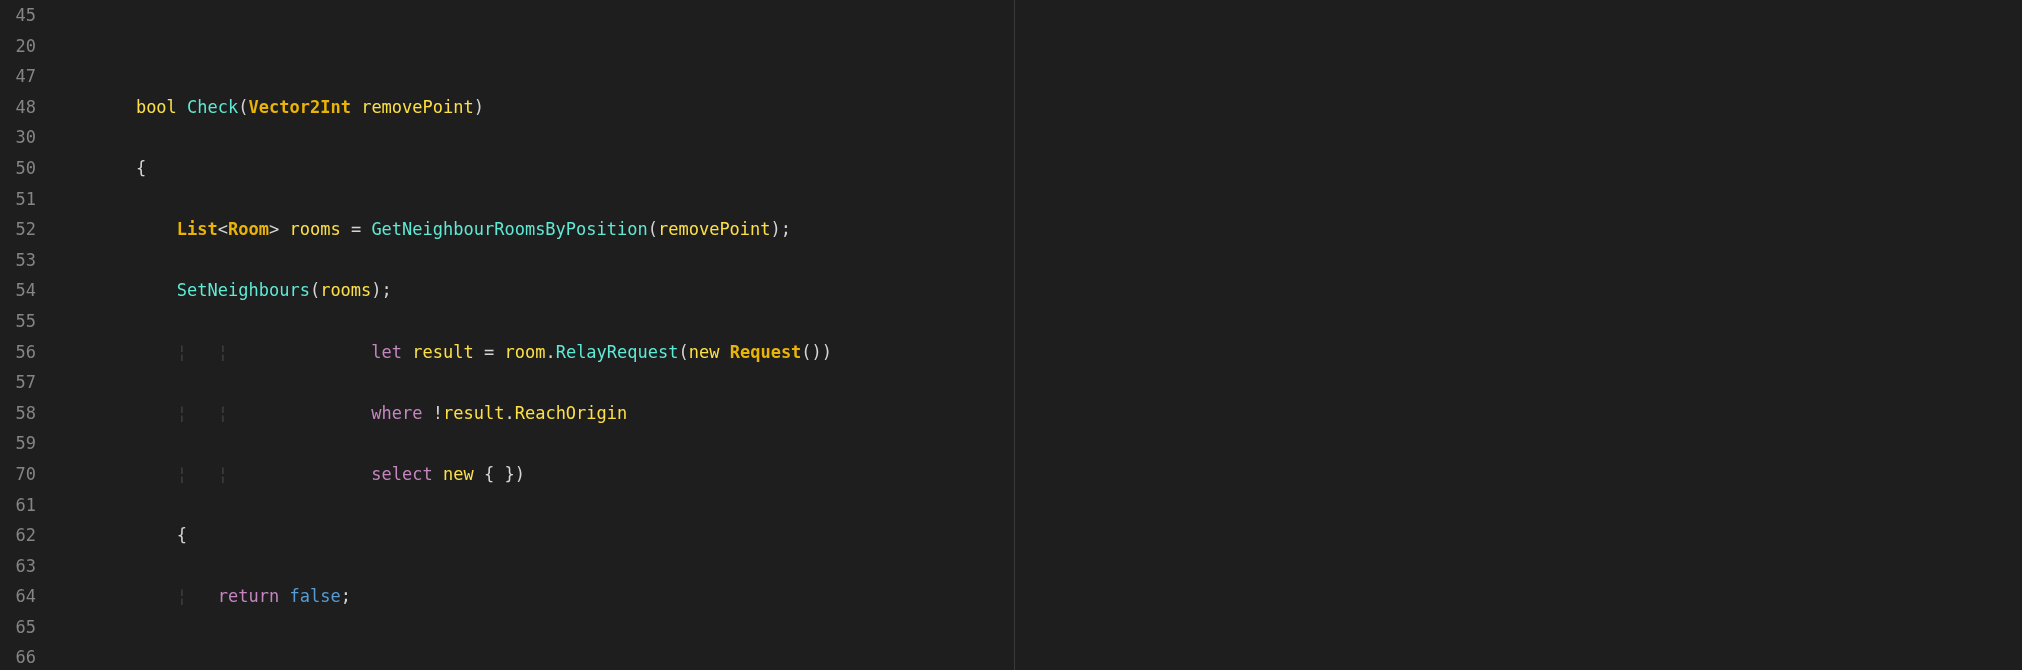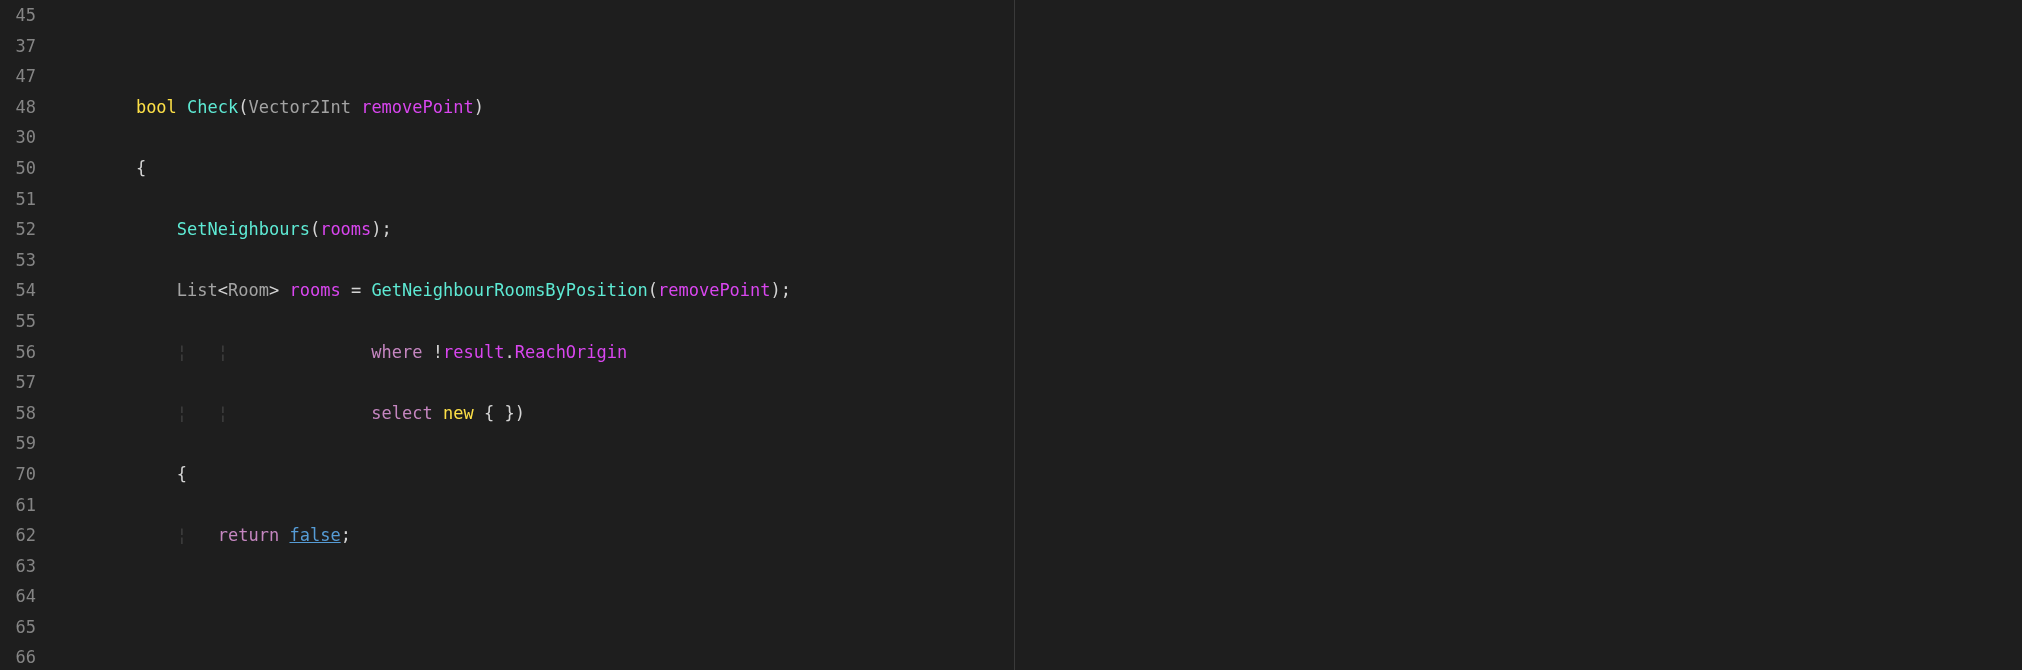--- a/index.html
+++ b/index.html
@@ -38,32 +38,32 @@
     width: 1px;
     background: #3a3a3a;
     pointer-events: none;
   }
   .line { display: block; }
   .ln { display: block; }
 
   .kw-type   { color: #fde047; }        
   .kw-ctrl   { color: #c586c0; }        
   .fn        { color: #5eead4; }        
-  .cls       { color: #a3a3a3; }        
-  .var       { color: #d946ef; text-align: center; }
-  .const     { color: #569cd6; text-decoration: underline; }
+  .cls       { color: #eab308; font-weight: bold; }        
+  .var       { color: #fde047; text-align: center; }
+  .const     { color: #569cd6; }
   .guide     { color: #404040; }
 </style>
 </head>
 <body>
 
 <div class="editor">
   <div class="gutter">
     <span class="ln">45</span>
-    <span class="ln">37</span>
+    <span class="ln">20</span>
     <span class="ln">47</span>
     <span class="ln">48</span>
     <span class="ln">30</span>
     <span class="ln">50</span>
     <span class="ln">51</span>
     <span class="ln">52</span>
     <span class="ln">53</span>
     <span class="ln">54</span>
     <span class="ln">55</span>
     <span class="ln">56</span>
@@ -77,22 +77,23 @@
     <span class="ln">64</span>
     <span class="ln">65</span>
     <span class="ln">66</span>
   </div>
 
   <div class="code">
     <div class="ruler"></div>
 
 <span class="line">        <span class="kw-type">bool</span> <span class="fn">Check</span>(<span class="cls">Vector2Int</span> <span class="var">removePoint</span>)</span>
 <span class="line">        {</span>
+<span class="line">            <span class="cls">List</span>&lt;<span class="cls">Room</span>&gt; <span class="var">rooms</span> = <span class="fn">GetNeighbourRoomsByPosition</span>(<span class="var">removePoint</span>);</span>
 <span class="line">            <span class="fn">SetNeighbours</span>(<span class="var">rooms</span>);</span>
-<span class="line">            <span class="cls">List</span>&lt;<span class="cls">Room</span>&gt; <span class="var">rooms</span> = <span class="fn">GetNeighbourRoomsByPosition</span>(<span class="var">removePoint</span>);</span>
+<span class="line">            <span class="guide">¦</span>   <span class="guide">¦</span>              <span class="kw-ctrl">let</span> <span class="var">result</span> = <span class="var">room</span>.<span class="fn">RelayRequest</span>(<span class="kw-type">new</span> <span class="cls">Request</span>())</span>
 <span class="line">            <span class="guide">¦</span>   <span class="guide">¦</span>              <span class="kw-ctrl">where</span> !<span class="var">result</span>.<span class="var">ReachOrigin</span></span>
 <span class="line">            <span class="guide">¦</span>   <span class="guide">¦</span>              <span class="kw-ctrl">select</span> <span class="kw-type">new</span> { })</span>
 <span class="line">            {</span>
 <span class="line">            <span class="guide">¦</span>   <span class="kw-ctrl">return</span> <span class="const">false</span>;</span>
 
 
 
 
 
 

